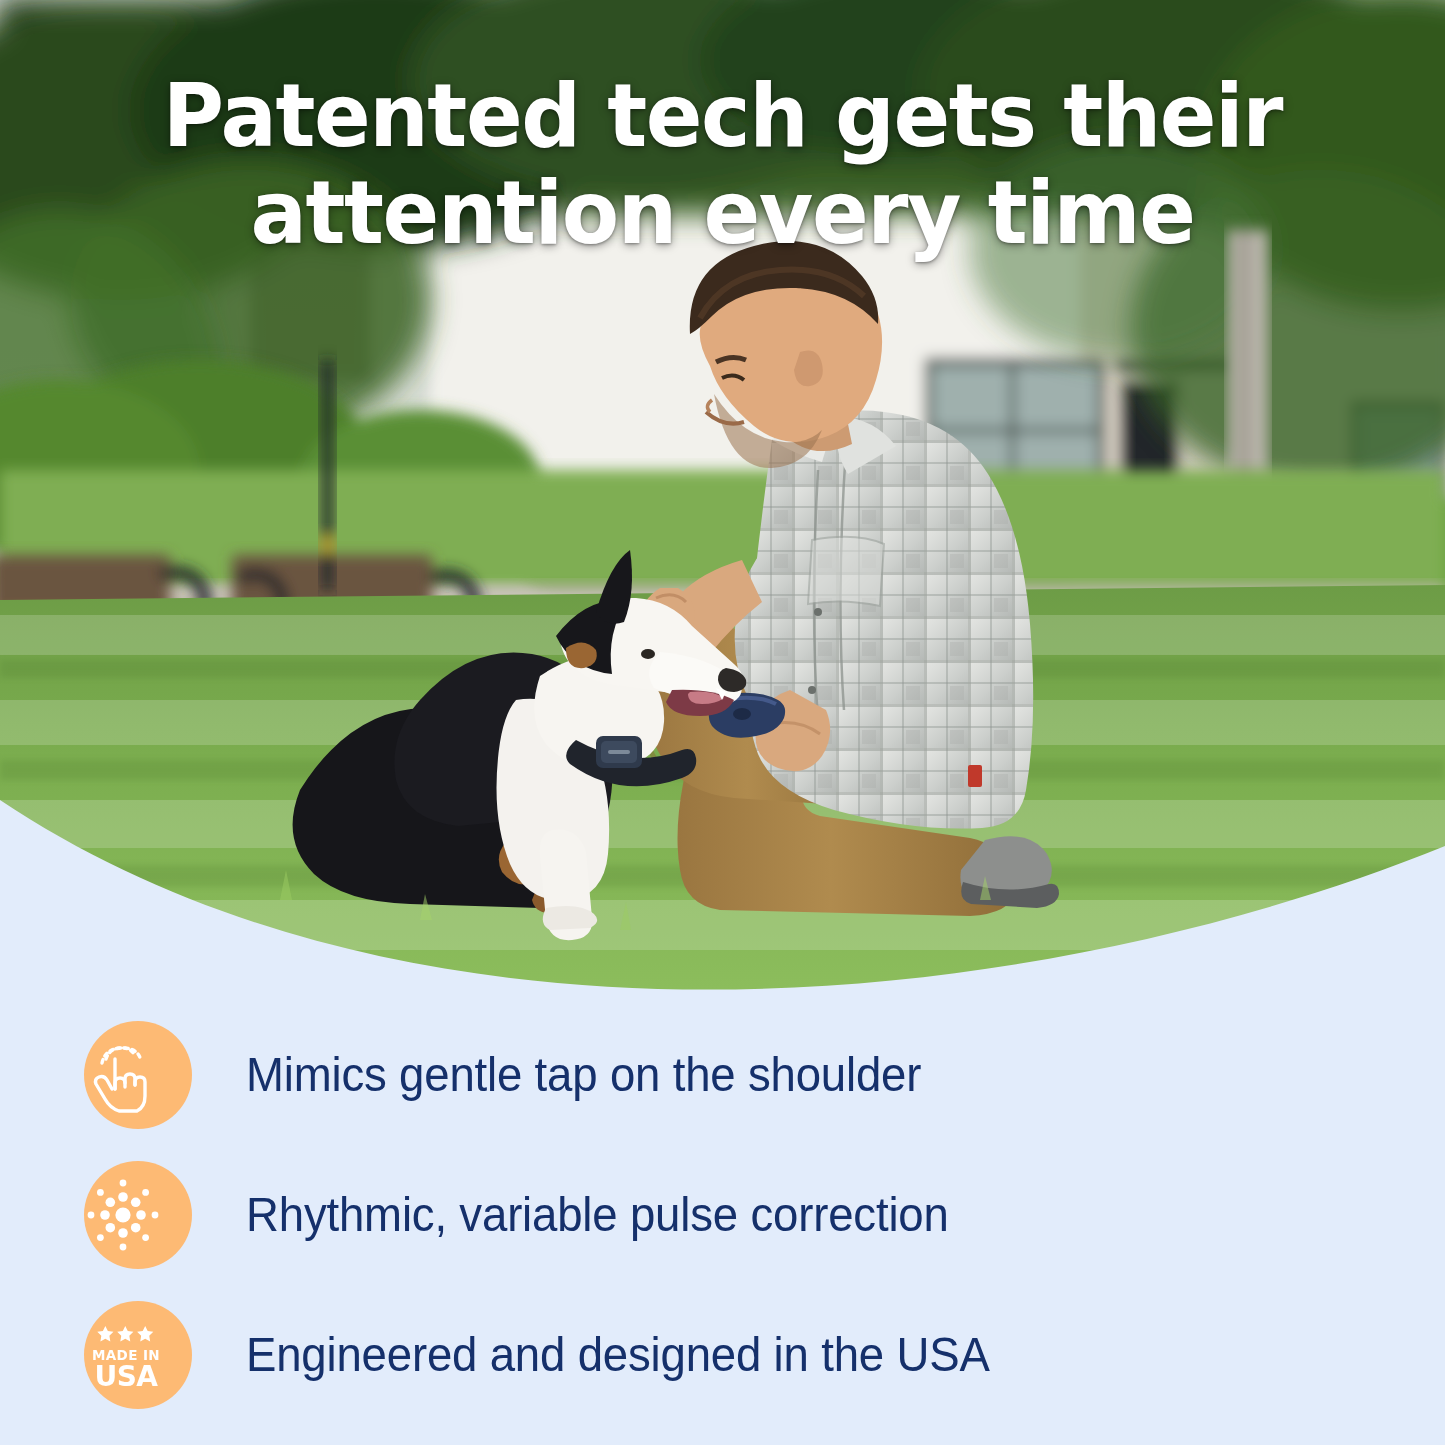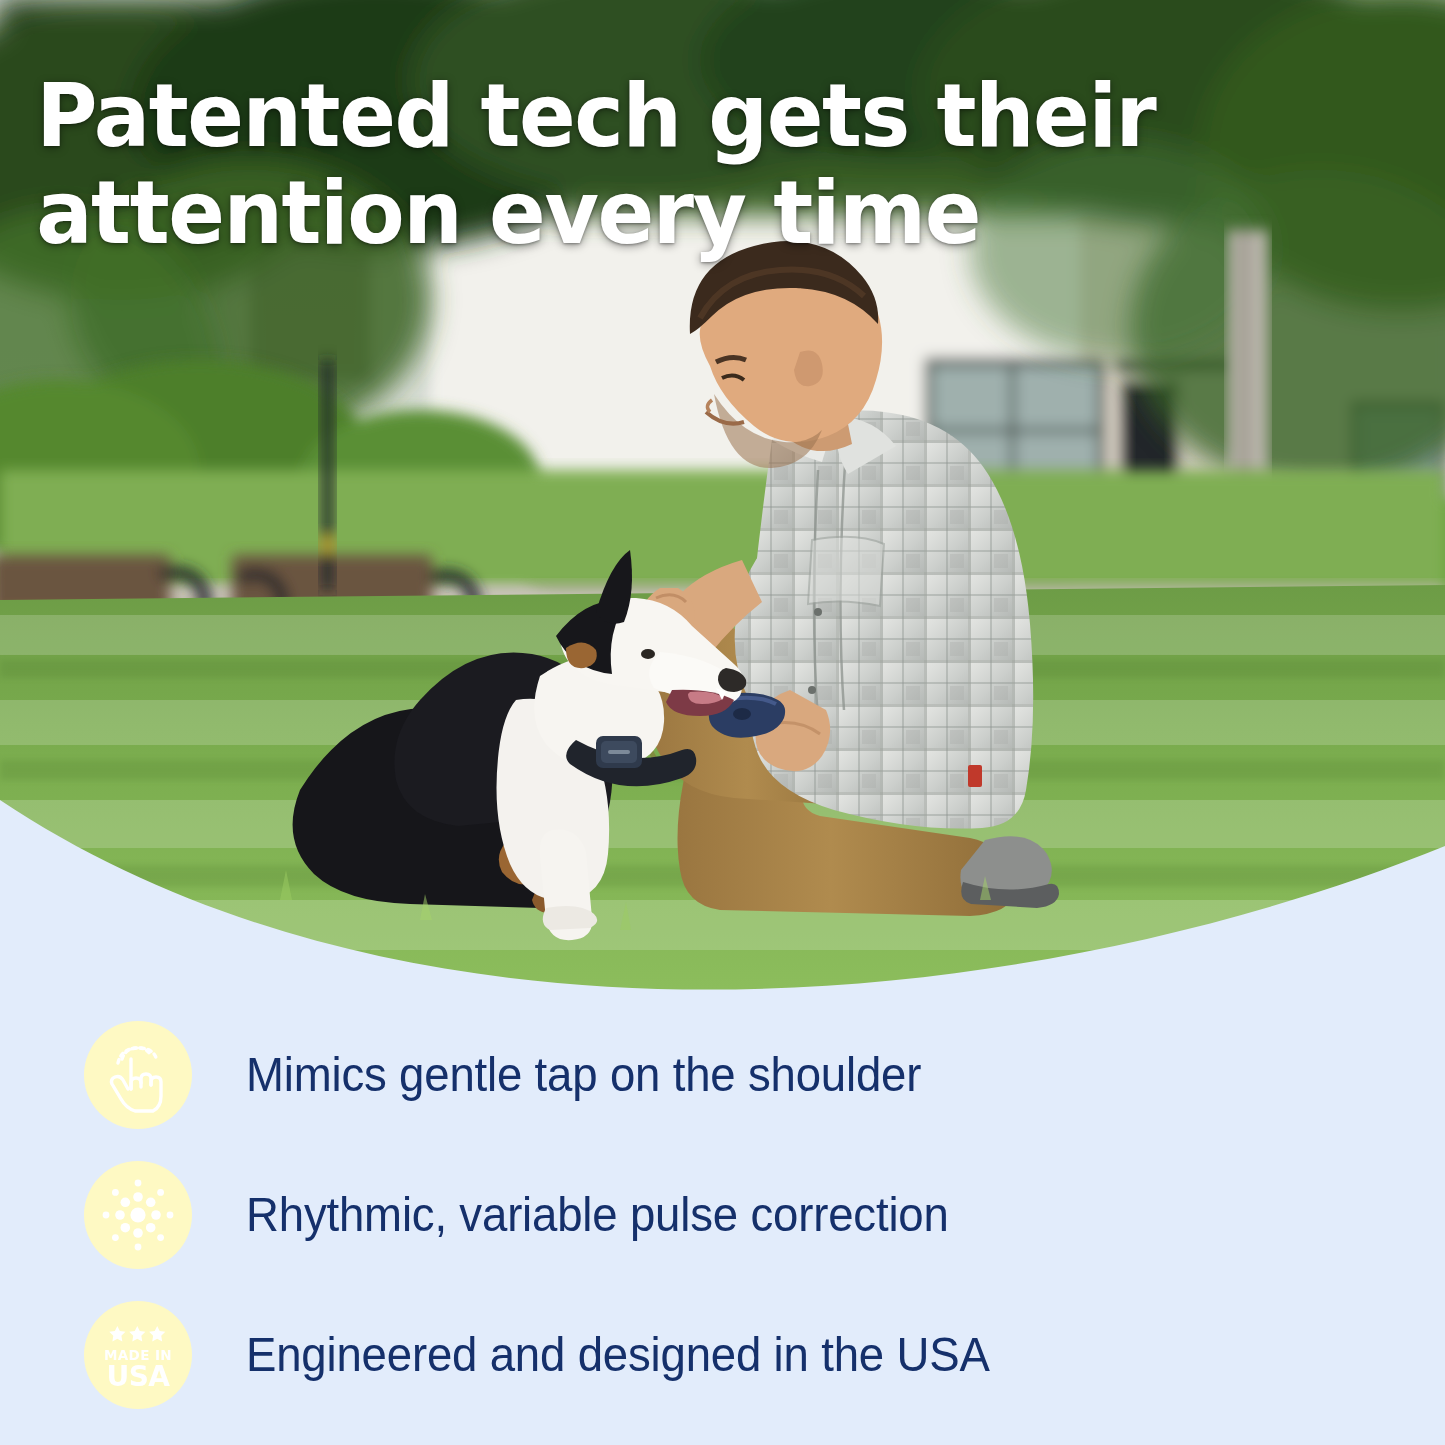--- a/index.html
+++ b/index.html
@@ -22,21 +22,21 @@
     width:1445px; height:990px;
     overflow:hidden;
     background:#1d3a16;
   }
   .photo svg { display:block; width:100%; height:100%; }
 
   
   .headline {
     position:absolute; left:0; top:68px;
     width:1445px;
-    text-align:left;
+    text-align:center;
     z-index:30;
     pointer-events:none;
   }
   .headline .line {
     display:block;
     color:#FFFFFF;
     font-family:"DejaVu Sans", sans-serif;
     font-weight:700;
     font-size:88px;
     line-height:1.10;
@@ -63,25 +63,25 @@
   }
   .feature-row {
     display:flex;
     align-items:center;
     height:140px;
     padding-left:84px;
   }
   .feature-icon {
     width:108px; height:108px;
     border-radius:50%;
-    background:#fef9c3;
+    background:#fdba74;
     flex:0 0 108px;
     display:flex;
     align-items:center;
-    justify-content:center;
+    justify-content:flex-start;
     overflow:hidden;
   }
   .feature-icon svg { display:block; }
   .feature-label {
     margin-left:54px;
     color:#15306B;
     font-family:"Liberation Sans", sans-serif;
     font-weight:400;
     font-size:49px;
     line-height:1.05;

